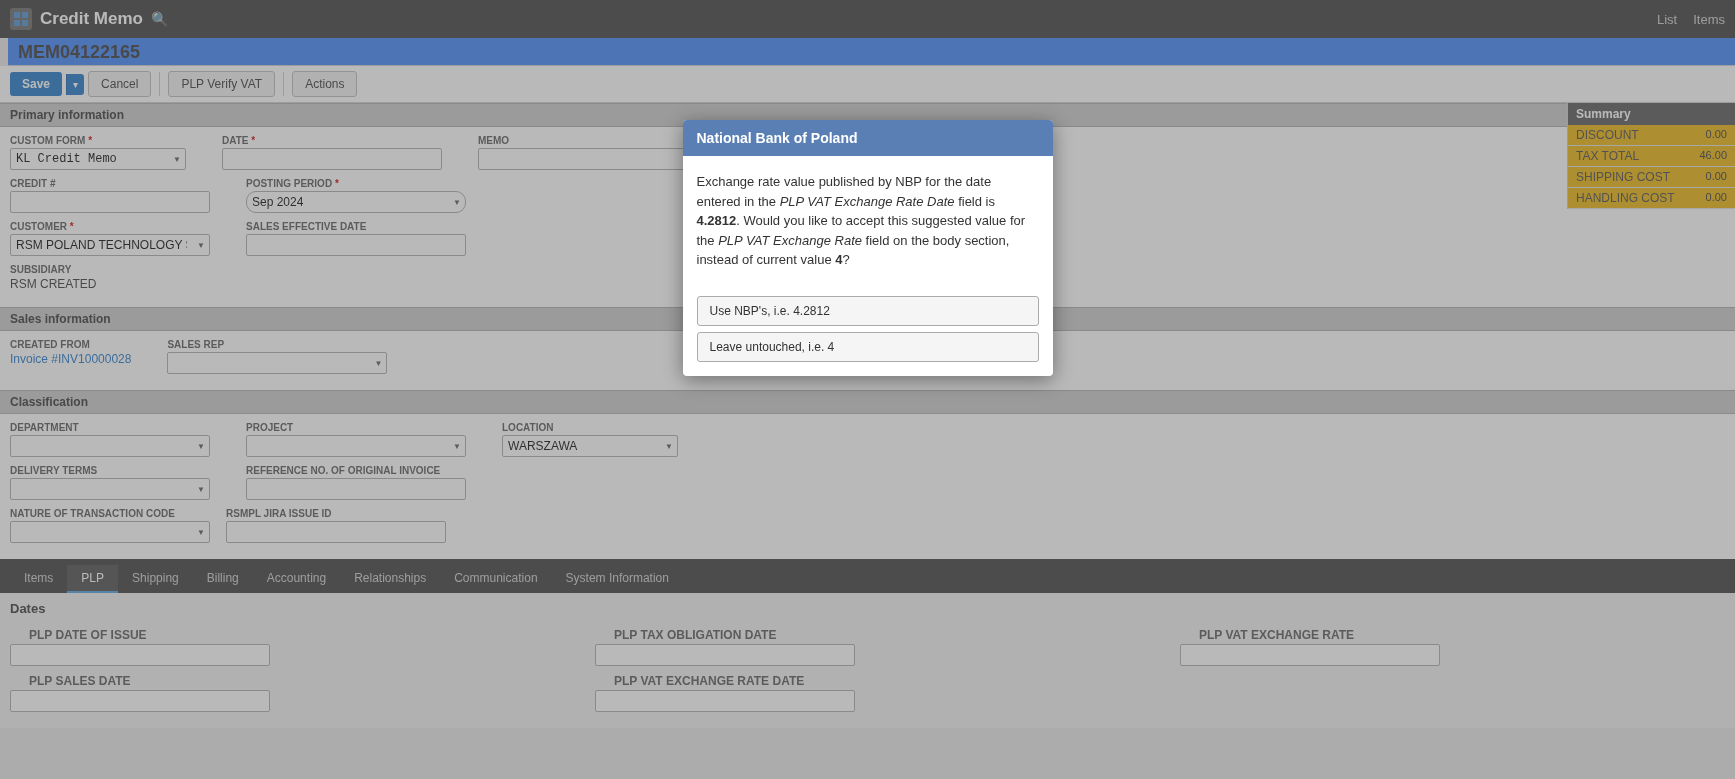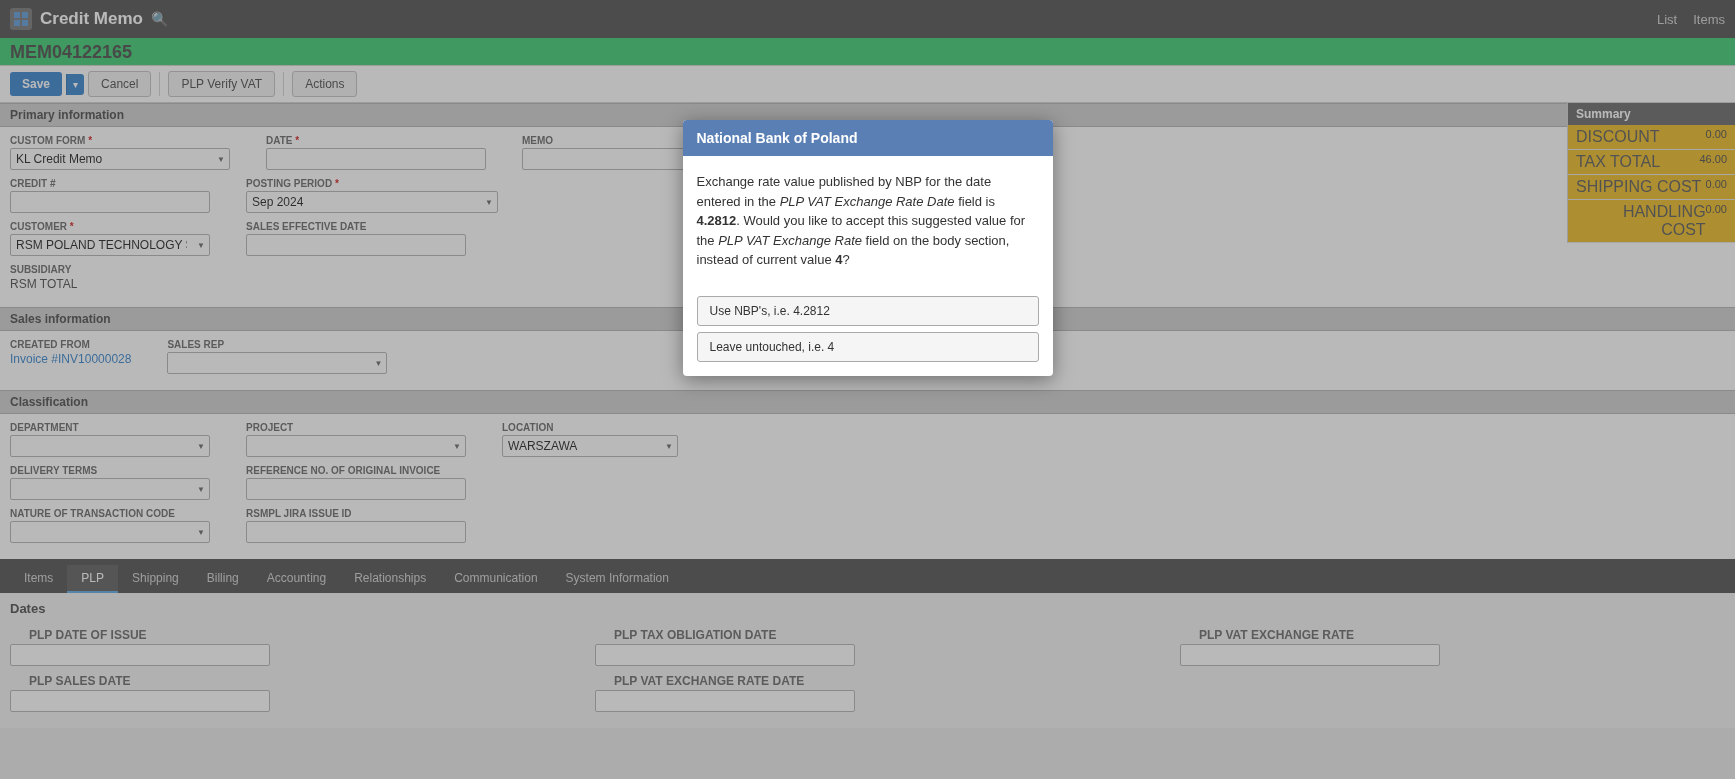--- a/index.html
+++ b/index.html
@@ -45,26 +45,27 @@
     .top-header-right {
       display: flex;
       gap: 16px;
       font-size: 13px;
       color: #ccc;
     }
     .top-header-right span { cursor: pointer; }
 
     
     .record-id-bar {
-      background: #22c55e;
+      background: #3b82f6;
       padding: 4px 10px 2px 10px;
       font-size: 18px;
       font-weight: bold;
       color: #333;
       border-bottom: 1px solid #ccc;
+      margin-left: 8px;
     }
 
     
     .toolbar {
       background: #fff;
       padding: 5px 10px;
       display: flex;
       align-items: center;
       gap: 4px;
       border-bottom: 1px solid #ccc;
@@ -198,21 +199,21 @@
       font-weight: bold;
       font-size: 12px;
     }
     .summary-row {
       display: flex;
       justify-content: space-between;
       padding: 3px 8px;
       border-bottom: 1px solid #e0e0e0;
       font-size: 11px;
     }
-    .summary-row-label { color: #444; text-transform: uppercase; font-size: 16px; text-align: right; }
+    .summary-row-label { color: #444; text-transform: uppercase; font-size: 12px; text-align: right; }
     .summary-row-value { color: #333; }
 
     
     .tabs-bar {
       background: #3a3a3a;
       display: flex;
       align-items: flex-end;
       padding: 0 10px;
       height: 34px;
     }
@@ -389,21 +390,21 @@
           <span>Primary information</span>
         </div>
         <div class="form-body">
 
           <div class="form-row">
             <div class="form-field">
               <label>
                 <span>CUSTOM FORM</span> <span class="required">*</span>
               </label>
               <div class="select-wrapper">
-                <select style="width:220px;">
+                <select style="width:176px;font-family:Liberation Mono, monospace;">
                   <option>KL Credit Memo</option>
                 </select>
               </div>
             </div>
             <div class="form-field" style="margin-left:20px;">
               <label>
                 <span>DATE</span> <span class="required">*</span>
               </label>
               <input type="text" style="width: 220px;">
             </div>
@@ -416,21 +417,21 @@
           <div class="form-row">
             <div class="form-field">
               <label>CREDIT #</label>
               <input type="text" style="width: 200px;">
             </div>
             <div class="form-field" style="margin-left:20px;">
               <label>
                 <span>POSTING PERIOD</span> <span class="required">*</span>
               </label>
               <div class="select-wrapper">
-                <select style="width:252px;">
+                <select style="width:220px;border-radius:10px;">
                   <option>Sep 2024</option>
                 </select>
               </div>
             </div>
           </div>
 
           <div class="form-row">
             <div class="form-field">
               <label>
                 <span>CUSTOMER</span> <span class="required">*</span>
@@ -443,21 +444,21 @@
             </div>
             <div class="form-field" style="margin-left:20px;">
               <label>SALES EFFECTIVE DATE</label>
               <input type="text" style="width: 220px;">
             </div>
           </div>
 
           <div class="form-row">
             <div class="form-field">
               <label>SUBSIDIARY</label>
-              <span style="font-size:12px;color:#333;">RSM TOTAL</span>
+              <span style="font-size:12px;color:#333;">RSM CREATED</span>
             </div>
           </div>
         </div>
 
         <div class="section-header">
           <span>Sales information</span>
         </div>
         <div class="form-body">
           <div class="form-row">
             <div class="form-field">
@@ -524,21 +525,21 @@
 
           <div class="form-row">
             <div class="form-field">
               <label>NATURE OF TRANSACTION CODE</label>
               <div class="select-wrapper">
                 <select style="width:200px;">
                   <option value=""></option>
                 </select>
               </div>
             </div>
-            <div class="form-field" style="margin-left:20px;">
+            <div class="form-field" style="">
               <label>RSMPL JIRA ISSUE ID</label>
               <input type="text" style="width: 220px;">
             </div>
           </div>
         </div>
 
         <div class="summary-panel">
           <div class="summary-header">Summary</div>
           <div class="summary-row">
             <span class="summary-row-label">DISCOUNT</span>

